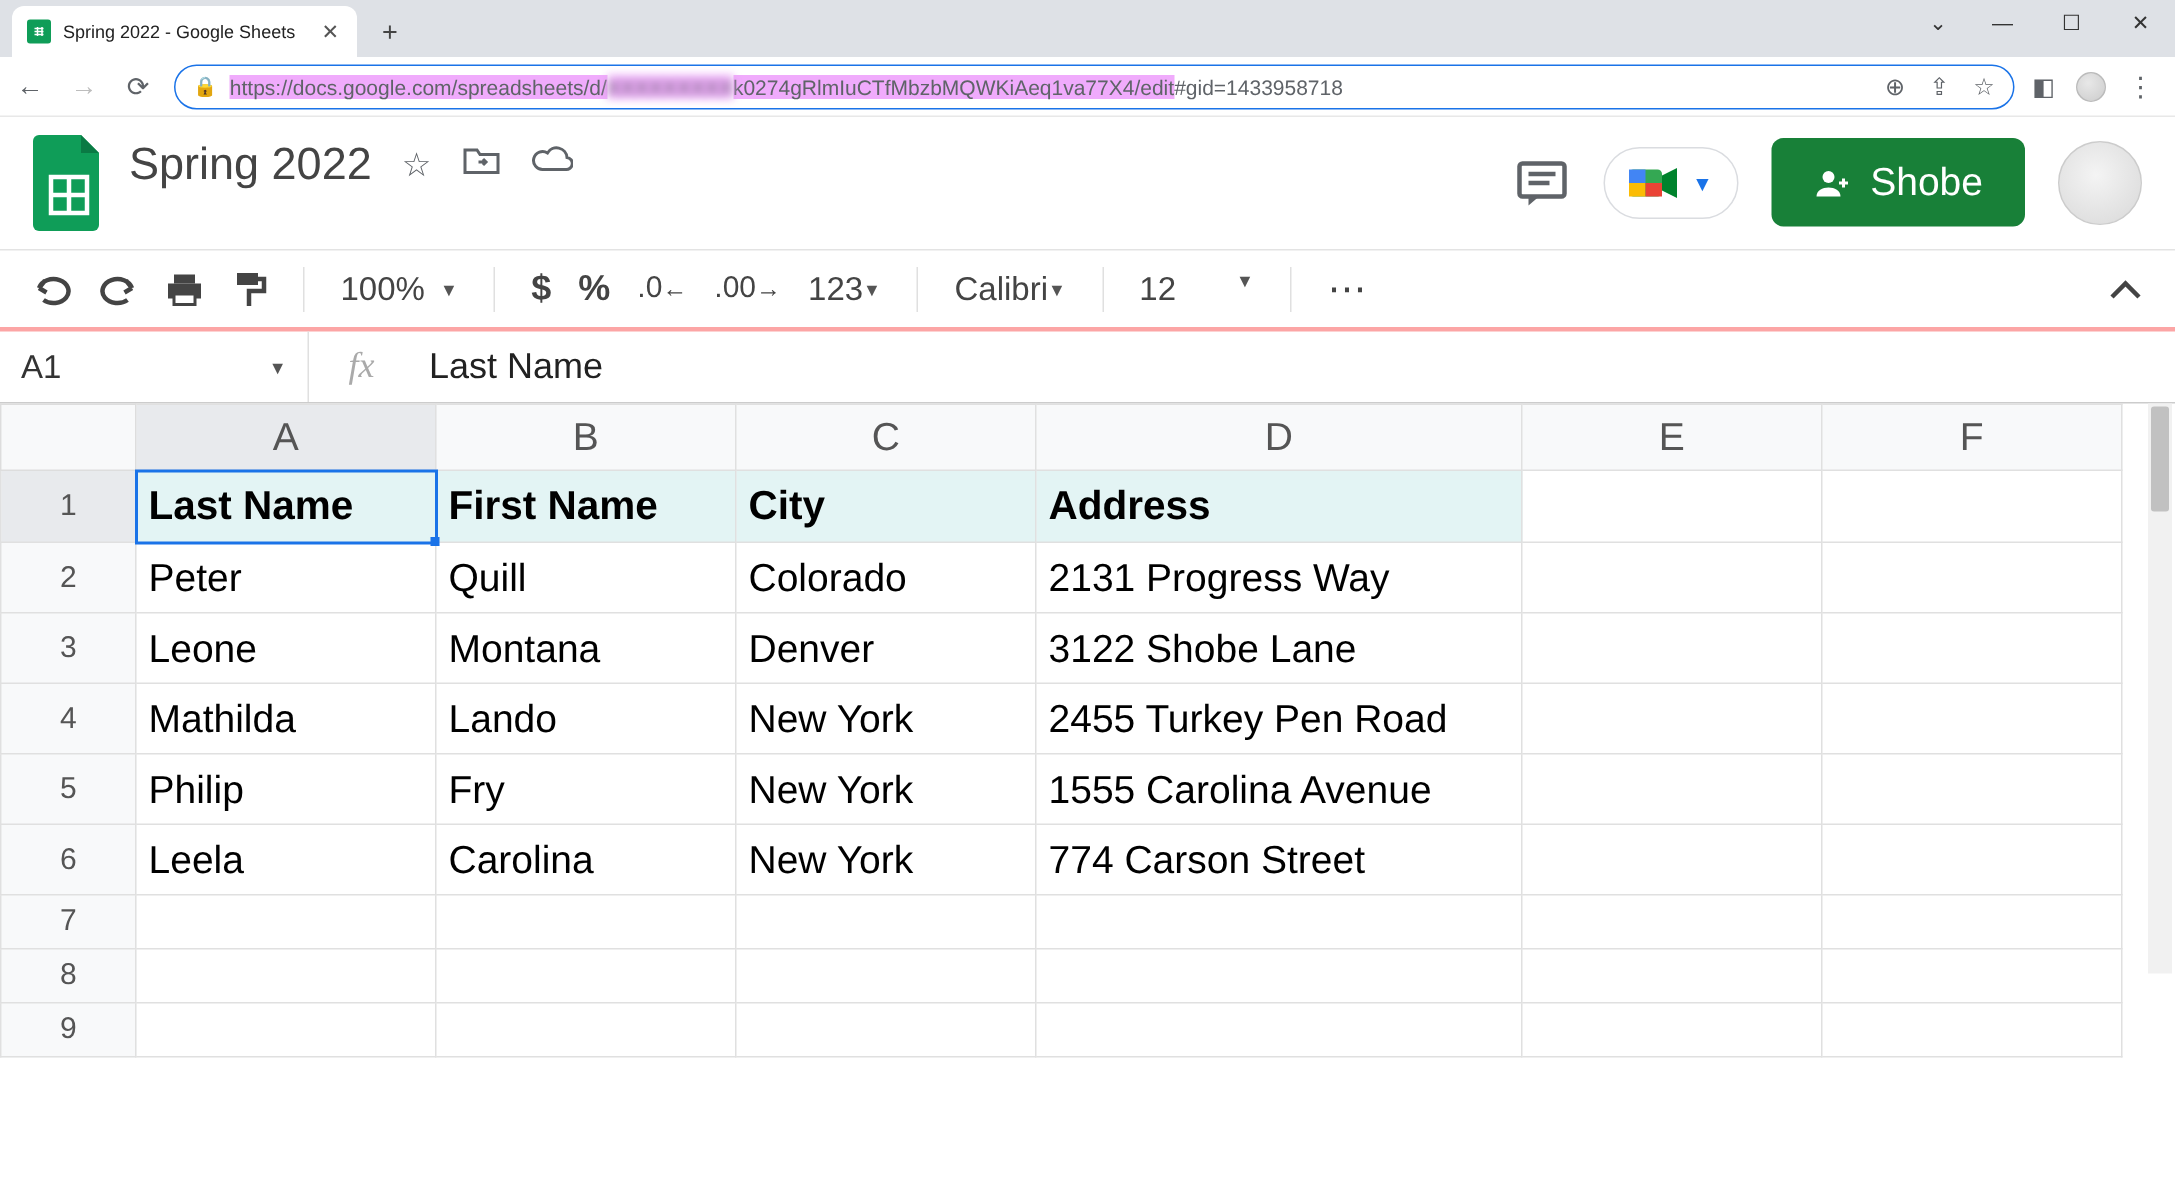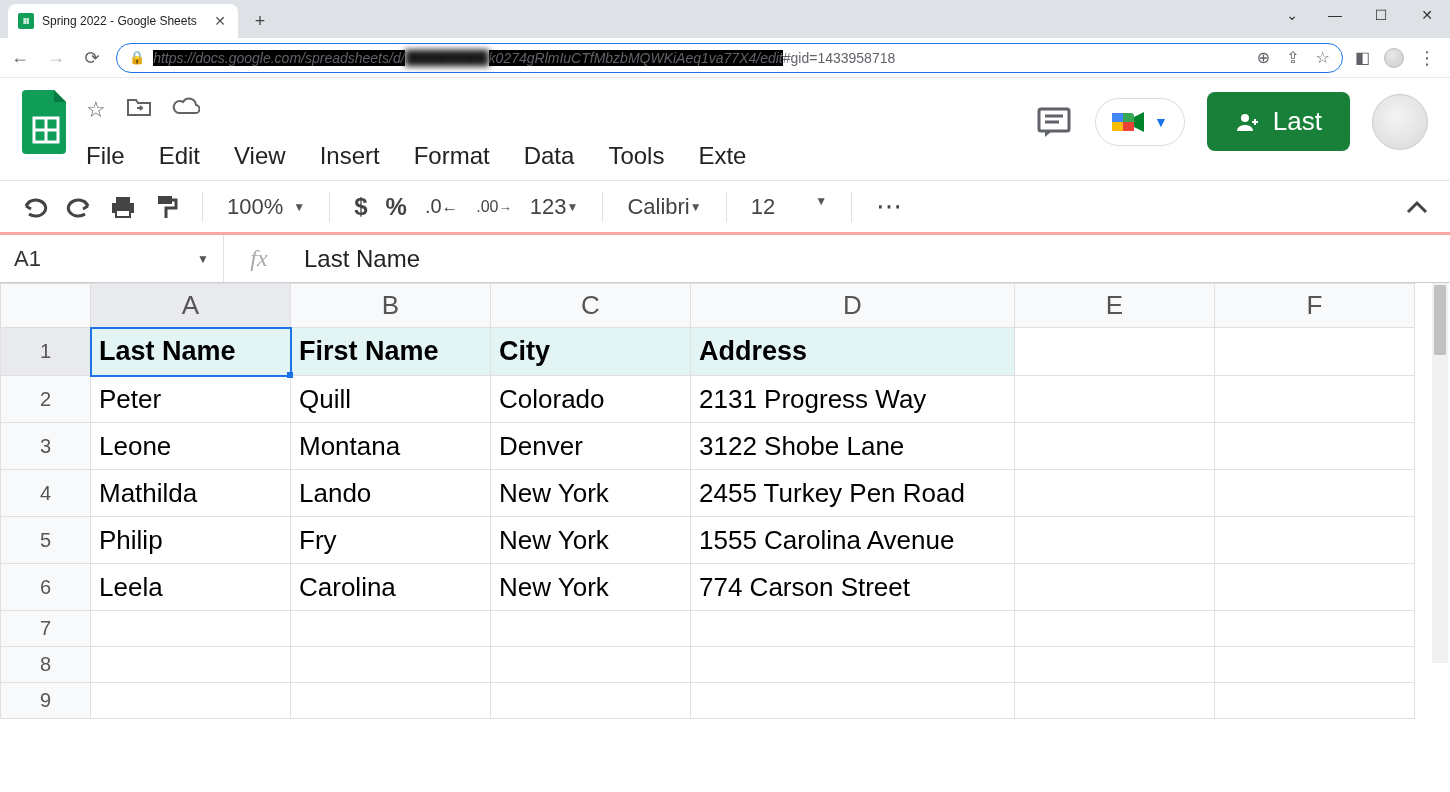--- a/index.html
+++ b/index.html
@@ -17,21 +17,21 @@
   .win-btn { width: 46px; display:flex; align-items:center; justify-content:center; color:#333; font-size:14px; }
   .win-btn.caret { width: 40px; }
 
   
   .addr-row { height: 40px; display: flex; align-items: center; padding: 0 8px; gap: 12px; border-bottom: 1px solid #e8e8e8; }
   .nav-ico { width: 24px; text-align:center; color:#5f6368; font-size:18px; }
   .nav-ico.fwd { color:#bdbdbd; }
   .omnibox { flex: 1; height: 30px; border: 1px solid #1a73e8; border-radius: 15px; display:flex; align-items:center; padding: 0 12px; gap: 8px; background:#fff; }
   .lock { color:#5f6368; font-size:13px; }
   .url { font-size: 14px; color: #5f6368; white-space: nowrap; }
-  .url .sel { background: #000000; font-style: italic; }
+  .url .sel { background: #f0abfc; }
   .url .blur { filter: blur(3px); }
   .omx-right { margin-left:auto; display:flex; gap:16px; color:#5f6368; font-size:16px; }
   .ext-icons { display:flex; gap:14px; align-items:center; color:#5f6368; font-size:16px; padding-right:6px; }
   .avatar-sm { width:20px; height:20px; border-radius:50%; background: radial-gradient(circle at 40% 35%, #e8e8e8, #ccc); border:1px solid #bbb; }
   .dots { font-size:18px; }
 
   
   .sheets-top { display:flex; align-items:flex-start; padding: 10px 18px 0 20px; gap: 14px; position:relative; }
   .sheets-logo { width: 52px; height: 68px; }
   .doc-area { flex:1; overflow:hidden; }
@@ -55,21 +55,21 @@
   .toolbar { height: 54px; display:flex; align-items:center; padding: 0 22px; gap: 18px; font-size:22px; color:#444; border-bottom:3px solid #fca5a5; }
   .tsep { width:1px; height:30px; background:#e0e0e0; margin: 0 6px; }
   .zoom { font-size:22px; display:flex; align-items:center; gap:10px; }
   .tb-ico { display:inline-flex; align-items:center; justify-content:center; }
   .font-sel { display:flex; align-items:center; font-size:22px; }
   .size-sel { display:flex; align-items:flex-start; gap: 40px; font-size:22px; }
   .tb-right { margin-left:auto; display:flex; align-items:center; gap:22px; }
 
   
   .fx-row { height: 48px; display:flex; align-items:center; border-bottom:1px solid #ccc; }
-  .namebox { width: 224px; display:flex; align-items:center; justify-content:space-between; padding: 0 14px; font-size:22px; color:#333; border-right:1px solid #e0e0e0; height:100%;gap:48px; }
+  .namebox { width: 206px; display:flex; align-items:center; justify-content:space-between; padding: 0 14px; font-size:22px; color:#333; border-right:1px solid #e0e0e0; height:100%;gap:48px; }
   .fx { width: 70px; text-align:center; font-size:24px; color:#aaa; font-style:italic; font-family: 'Times New Roman', serif; }
   .fx-input { flex:1; font-size:24px; color:#222; padding-left: 10px; }
 
   
   .grid-wrap { display:flex; position:relative; }
   .grid { border-collapse: collapse; }
   .col-hdr td { background:#f8f9fa; text-align:center; font-size:20px; color:#555; border:1px solid #ddd; height:38px; }
   .col-hdr .corner { background:#f8f9fa; border:1px solid #ddd; }
   .col-hdr .sel-col { background:#e8eaed; }
   .grid td { border:1px solid #e0e0e0; font-size:26px; padding: 6px 8px; vertical-align:middle; }
@@ -132,42 +132,33 @@
 
 <div class="sheets-top">
   <svg class="sheets-logo" viewBox="0 0 52 68">
     <path d="M6 2 h28 l12 12 v48 a4 4 0 0 1 -4 4 H6 a4 4 0 0 1 -4 -4 V6 a4 4 0 0 1 4 -4 z" fill="#0f9d58"></path>
     <path d="M34 2 l12 12 h-12 z" fill="#0a7a44"></path>
     <rect x="14" y="30" width="24" height="24" fill="none" stroke="#fff" stroke-width="3"></rect>
     <path d="M14 42 h24 M26 30 v24" stroke="#fff" stroke-width="3"></path>
   </svg>
   <div class="doc-area">
     <div class="doc-title-row">
+      <span class="doc-title">Spring 2022</span>
       <span class="doc-ico">☆</span>
       <span class="doc-ico">
         <svg width="26" height="22" viewBox="0 0 26 22">
             <path d="M2 4h8l2 3h12v12H2z" fill="none" stroke="#5f6368" stroke-width="2"></path>
             <path d="M11 12h5m-2 -2l2 2 -2 2" stroke="#5f6368" stroke-width="2" fill="none"></path>
           </svg>
       </span>
       <span class="doc-ico">
         <svg width="28" height="20" viewBox="0 0 28 20">
             <path d="M8 16a6 6 0 1 1 3-11 7 7 0 0 1 13 3 4 4 0 0 1 -1 8H8z" fill="none" stroke="#5f6368" stroke-width="2"></path>
           </svg>
       </span>
-    </div>
-    <div class="menubar">
-      <span>File</span>
-      <span>Edit</span>
-      <span>View</span>
-      <span>Insert</span>
-      <span>Format</span>
-      <span>Data</span>
-      <span>Tools</span>
-      <span>Exte</span>
     </div>
   </div>
   <div class="right-tools">
     <svg class="comment-ico" width="38" height="38" viewBox="0 0 38 38">
       <rect x="4" y="6" width="30" height="22" rx="2" fill="none" stroke="#5f6368" stroke-width="3"></rect>
       <path d="M10 28 v6 l7-6" fill="#5f6368"></path>
       <path d="M10 13h18M10 19h14" stroke="#5f6368" stroke-width="3"></path>
     </svg>
     <div class="meet-pill">
       <svg class="meet-logo" viewBox="0 0 34 26">
@@ -178,21 +169,21 @@
         <path d="M22 8 l10 -5 v20 l-10 -5 z" fill="#00832d"></path>
       </svg>
       <span class="caret-b">▼</span>
     </div>
     <div class="share-btn">
       <svg width="26" height="22" viewBox="0 0 26 22">
           <circle cx="10" cy="7" r="4" fill="#fff"></circle>
           <path d="M2 20c0-4 4-6 8-6s8 2 8 6" fill="#fff"></path>
           <path d="M20 8v6M17 11h6" stroke="#fff" stroke-width="2"></path>
         </svg>
-      <span>Last</span>
+      <span>Shobe</span>
     </div>
     <div class="avatar-lg"></div>
   </div>
 </div>
 <div class="divider"></div>
 
 <div class="toolbar">
   <span class="tb-ico">
       <svg width="26" height="22" viewBox="0 0 26 22">
         <path d="M4 10a10 8 0 1 1 3 8M4 10l4-5M4 10l5 3" fill="none" stroke="#444" stroke-width="3"></path>
@@ -218,21 +209,21 @@
     </span>
   <div class="tsep"></div>
   <div class="zoom">
       <span>100%</span>
       <span class="chev">▼</span>
     </div>
   <div class="tsep"></div>
   <span class="tb-ico" style="font-size:24px;font-weight:bold;">$</span>
   <span class="tb-ico" style="font-size:24px;font-weight:bold;">%</span>
   <span class="tb-ico" style="font-size:20px;">.0<sub>←</sub></span>
-  <span class="tb-ico" style="font-size:16px;">.00<sub>→</sub></span>
+  <span class="tb-ico" style="font-size:20px;">.00<sub>→</sub></span>
   <span class="tb-ico">
       <span>123</span> 
       <span class="chev">▼</span>
     </span>
   <div class="tsep"></div>
   <div class="font-sel">
       <span>Calibri</span>
       <span class="chev">▼</span>
     </div>
   <div class="tsep"></div>

